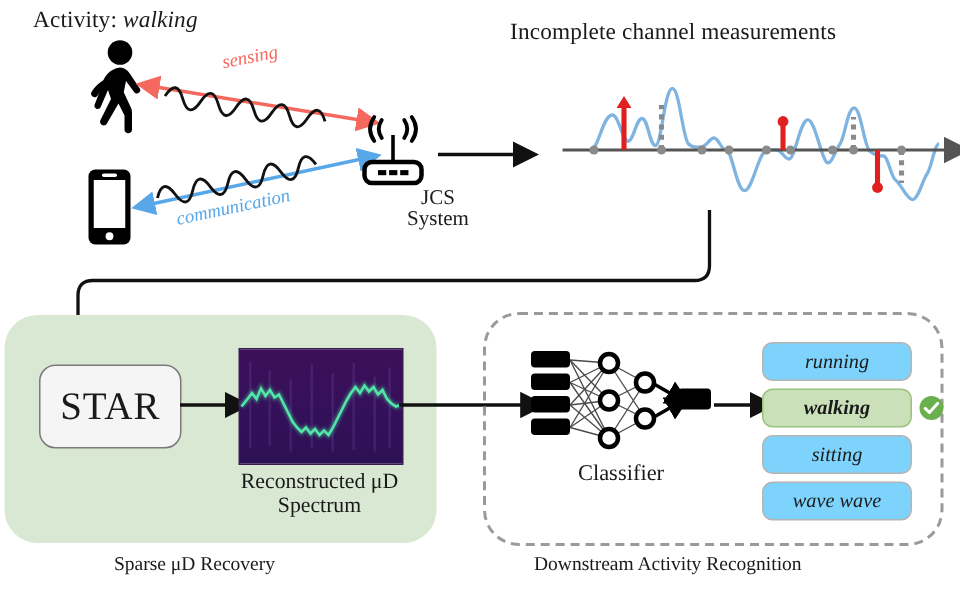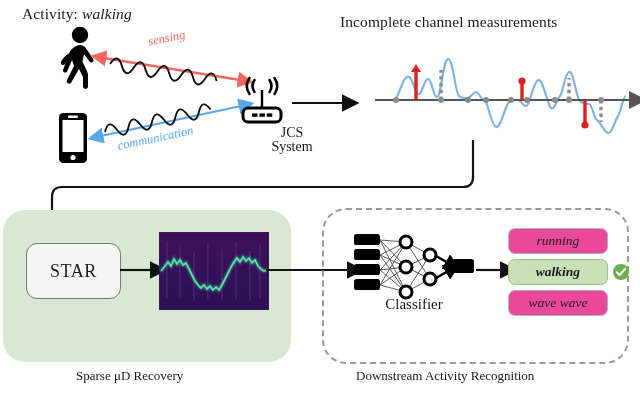--- a/index.html
+++ b/index.html
@@ -10,25 +10,25 @@
   .ttl{font-size:15.5px;letter-spacing:.1px;white-space:nowrap;}
   .it{font-style:italic;}
   .cap{font-size:13px;white-space:nowrap;}
   .lbl-red{color:#f4685e;font-style:italic;font-size:12.5px;white-space:nowrap;}
   .lbl-blue{color:#58a7e8;font-style:italic;font-size:12.5px;white-space:nowrap;}
   .jcs{font-size:14px;line-height:1.02;text-align:center;white-space:nowrap;margin-left:30px;}
   .greenpanel{background:#d9e8d2;border-radius:22px;}
   .dashbox{border:2px dashed #9a9a9a;border-radius:24px;}
   .starbox{background:#f5f5f5;border:1.6px solid #7a7a7a;border-radius:11px;
            display:flex;align-items:center;justify-content:center;}
-  .starbox span{font-size:18px;letter-spacing:.6px;}
+  .starbox span{font-size:26px;letter-spacing:.6px;}
   .spec{border:1px solid #3a1a52;}
   .reclab{font-size:14.5px;text-align:center;line-height:1.12;white-space:nowrap;}
   .clf{font-size:15px;text-align:center;white-space:nowrap;}
-  .actbox{border:1.4px solid #b4b4b4;border-radius:7px;background:#ec4899;
+  .actbox{border:1.4px solid #b4b4b4;border-radius:7px;background:#7dd3fc;
           display:flex;align-items:center;justify-content:center;
           font-style:italic;font-size:13.5px;white-space:nowrap;}
   .actbox.sel{background:#c9e0b8;border-color:#98c47d;font-weight:bold;}
   svg{display:block;overflow:visible;}
 </style>
 </head>
 <body>
 
 <div id="stage">
 
@@ -218,20 +218,24 @@
                L32 42 L35 48 L38 52 L41 55 L44 52 L47 56 L50 53 L53 57 L56 54 L59 57
                L62 52 L65 46 L68 40 L71 34 L74 29 L77 25 L80 29 L83 24 L86 28 L89 25
                L92 30 L95 27 L98 33 L101 36 L104 38 L107 37" fill="none" stroke="#3ddc97" stroke-width="3.6" opacity=".45" filter="url(#blr)"></path>
       <path d="M1 38 L5 33 L8 29 L11 33 L14 26 L17 31 L20 27 L23 32 L26 30 L29 36
                L32 42 L35 48 L38 52 L41 55 L44 52 L47 56 L50 53 L53 57 L56 54 L59 57
                L62 52 L65 46 L68 40 L71 34 L74 29 L77 25 L80 29 L83 24 L86 28 L89 25
                L92 30 L95 27 L98 33 L101 36 L104 38 L107 37" fill="none" stroke="#54e6a8" stroke-width="1.7"></path>
     </svg>
   </div>
 
+  <div class="abs reclab" style="left:147px;top:313px;width:132px;">
+    <div>Reconstructed μD</div>
+    <div>Spectrum</div>
+  </div>
 
   <div class="abs cap" style="left:76px;top:368px;">Sparse μD Recovery</div>
 
   <div class="abs" style="left:266px;top:262px;">
     <svg width="92" height="16" viewBox="0 0 92 16">
       <defs>
           <marker id="bk4" markerWidth="8" markerHeight="8" refX="1" refY="4" orient="auto">
         <path d="M0,0 L8,4 L0,8 Z" fill="#111"></path>
           </marker>
         </defs>
@@ -280,21 +284,21 @@
           <marker id="nn" markerWidth="7" markerHeight="7" refX="2" refY="3.5" orient="auto">
         <path d="M0,0 L7,3.5 L0,7 Z" fill="#000"></path>
           </marker>
         </defs>
       <line x1="88" y1="25" x2="102" y2="33" stroke="#000" stroke-width="2.4" marker-end="url(#nn)"></line>
       <line x1="88" y1="47" x2="102" y2="39" stroke="#000" stroke-width="2.4" marker-end="url(#nn)"></line>
       <rect x="104" y="28" width="22" height="14" rx="2.6" fill="#000"></rect>
     </svg>
   </div>
 
-  <div class="abs clf" style="left:356px;top:296px;width:116px;">Classifier</div>
+  <div class="abs clf" style="left:356px;top:308px;width:116px;">Classifier</div>
 
   <div class="abs" style="left:476px;top:262px;">
     <svg width="34" height="16" viewBox="0 0 34 16">
       <defs>
           <marker id="bk5" markerWidth="8" markerHeight="8" refX="1" refY="4" orient="auto">
         <path d="M0,0 L8,4 L0,8 Z" fill="#111"></path>
           </marker>
         </defs>
       <line x1="0" y1="8" x2="26" y2="8" stroke="#111" stroke-width="2.2" marker-end="url(#bk5)"></line>
     </svg>
@@ -302,18 +306,19 @@
 
   <div class="abs" style="left:508px;top:228px;">
     <div class="actbox" style="width:98px;height:24px;margin-bottom:5px;">running</div>
     <div style="display:flex;align-items:center;margin-bottom:5px;">
       <div class="actbox sel" style="width:98px;height:24px;">walking</div>
       <svg width="18" height="18" viewBox="0 0 18 18" style="margin-left:4px;">
         <circle cx="9" cy="9" r="8" fill="#6ab04c"></circle>
         <path d="M4.8 9.3 L7.6 12 L13.2 5.9" fill="none" stroke="#fff" stroke-width="2" stroke-linecap="round" stroke-linejoin="round"></path>
       </svg>
     </div>
+    <div class="actbox" style="width:98px;height:24px;margin-bottom:5px;">sitting</div>
     <div class="actbox" style="width:98px;height:24px;">wave wave</div>
   </div>
 
   <div class="abs cap" style="left:356px;top:368px;">Downstream Activity Recognition</div>
 
 </div>
 
 </body></html>

